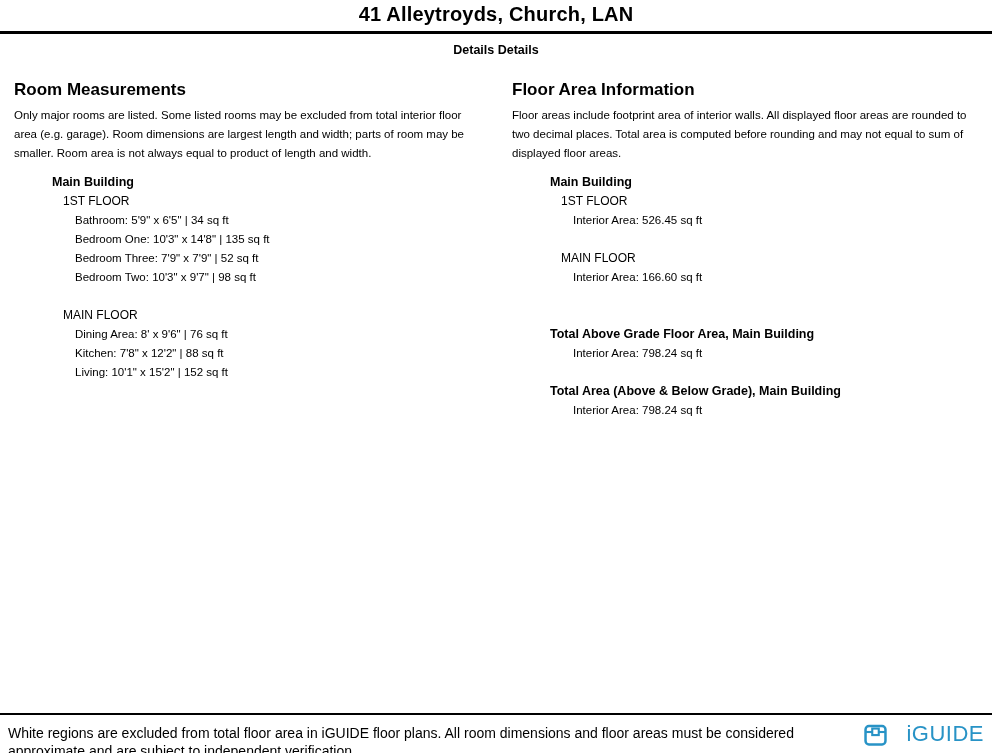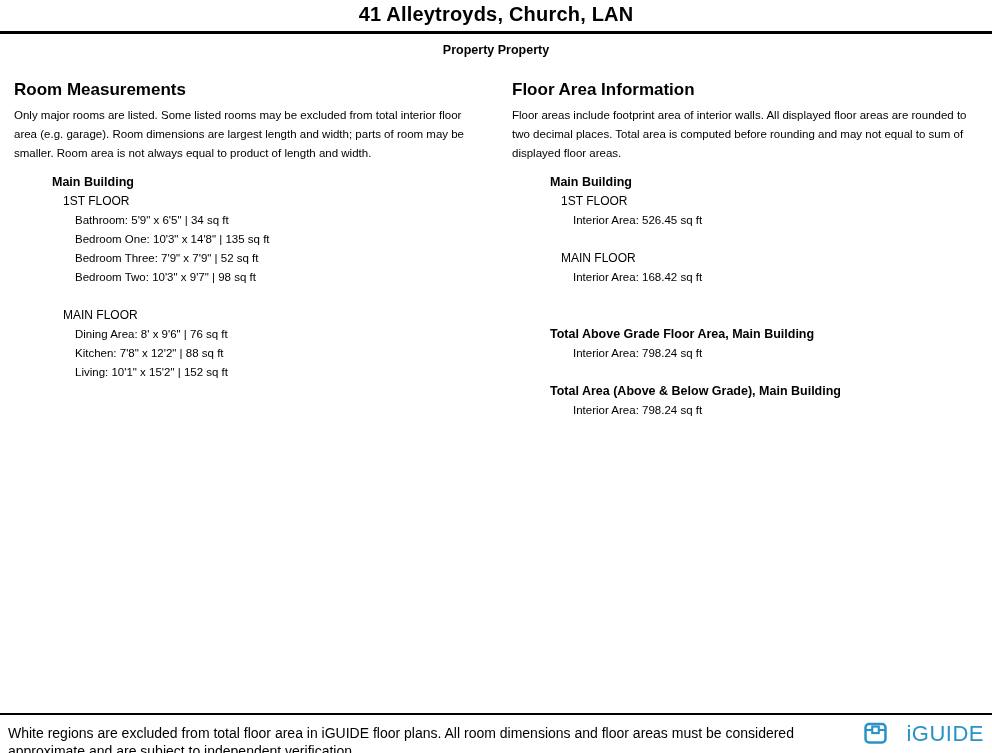--- a/index.html
+++ b/index.html
@@ -41,33 +41,33 @@
     position: absolute;
     left: 0; right: 0;
     top: 713px;
     border-top: 2px solid #000000;
     display: flex;
     justify-content: space-between;
     align-items: flex-start;
     padding: 6px 6px 0 8px;
   }
   .disclaimer { font-size: 14px; line-height: 18px; padding-top: 3px; max-width: 790px; }
-  .logo { display: flex; gap: 19px; margin-right: 2px; }
+  .logo { display: flex; align-items: center; gap: 19px; margin-right: 2px; }
   .logo-icon { display: block; }
   .logo-text { font-size: 22px; letter-spacing: 0.5px; font-weight: 500; }
 </style>
 </head>
 <body>
 
 <div class="page">
 
   <header class="header">
     <h1 class="title">41 Alleytroyds, Church, LAN</h1>
     <div class="header-rule"></div>
-    <h2 class="subtitle">Property Property</h2>
+    <h2 class="subtitle">Details Details</h2>
   </header>
 
   <main class="columns">
 
     <section class="col col-left">
       <h3 class="section-heading">Room Measurements</h3>
       <p class="section-desc">Only major rooms are listed. Some listed rooms may be excluded from total interior floor area (e.g. garage). Room dimensions are largest length and width; parts of room may be smaller. Room area is not always equal to product of length and width.</p>
 
       <div class="list">
         <div class="building-name">Main Building</div>
@@ -93,21 +93,21 @@
 
       <div class="list">
         <div class="building-name">Main Building</div>
 
         <div class="floor-name">1ST FLOOR</div>
         <div class="area-item">Interior Area: 526.45 sq ft</div>
 
         <div class="gap-1"></div>
 
         <div class="floor-name">MAIN FLOOR</div>
-        <div class="area-item">Interior Area: 168.42 sq ft</div>
+        <div class="area-item">Interior Area: 166.60 sq ft</div>
 
         <div class="gap-2"></div>
 
         <div class="total-label">Total Above Grade Floor Area, Main Building</div>
         <div class="area-item">Interior Area: 798.24 sq ft</div>
 
         <div class="gap-1"></div>
 
         <div class="total-label">Total Area (Above &amp; Below Grade), Main Building</div>
         <div class="area-item">Interior Area: 798.24 sq ft</div>

